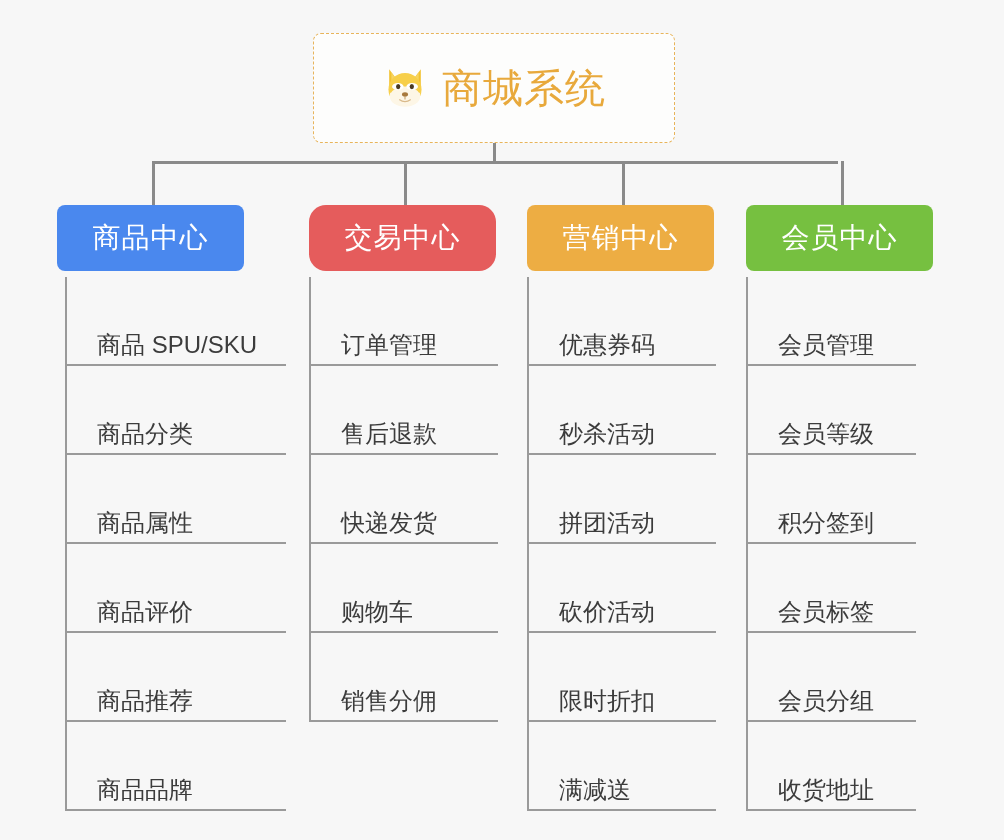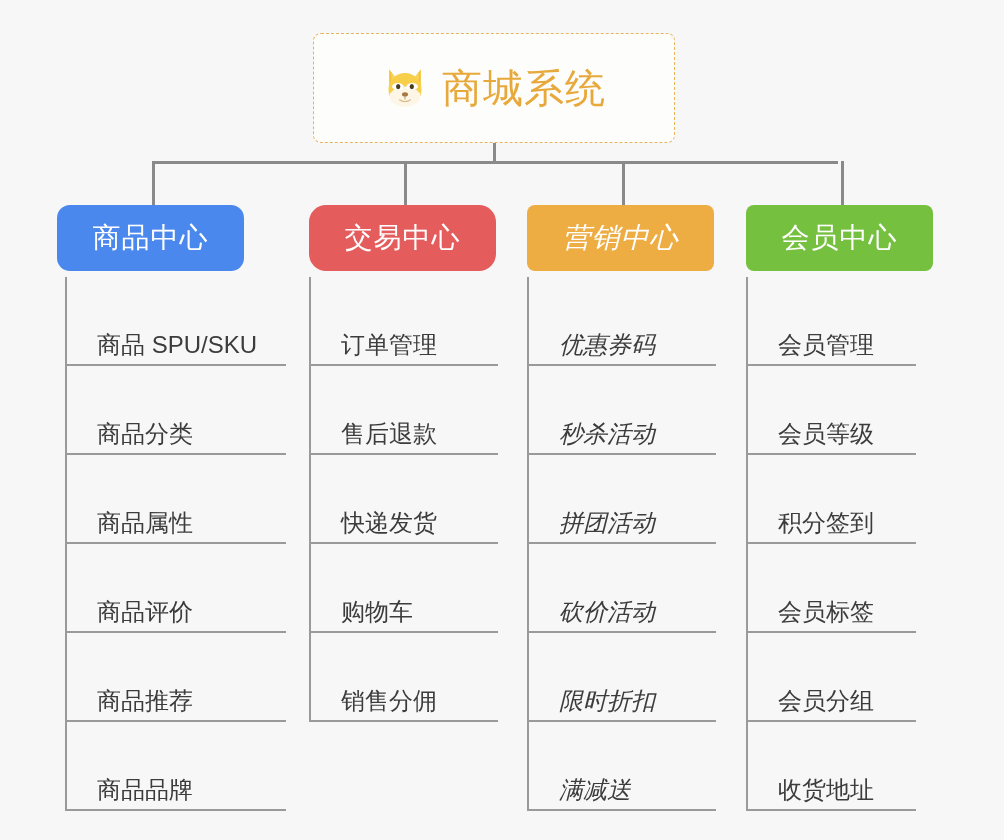--- a/index.html
+++ b/index.html
@@ -145,21 +145,21 @@
   </div>
 
   <div class="conn conn-stem" style="background: rgb(138, 138, 138);"></div>
   <div class="conn conn-bus" style="background: rgb(138, 138, 138);"></div>
   <div class="conn conn-drop" id="drop-0" style="background: rgb(138, 138, 138); left: 152px;"></div>
   <div class="conn conn-drop" id="drop-1" style="background: rgb(138, 138, 138); left: 404px;"></div>
   <div class="conn conn-drop" id="drop-2" style="background: rgb(138, 138, 138); left: 622px;"></div>
   <div class="conn conn-drop" id="drop-3" style="background: rgb(138, 138, 138); left: 841px;"></div>
 
   <div class="column" id="col-0" style="left:57px;">
-    <div class="cat-header" id="hdr-0" style="width: 187px; background: rgb(74, 136, 238); border-radius: 13px;">
+    <div class="cat-header" id="hdr-0" style="width: 187px; background: rgb(74, 136, 238);">
       <span>商品中心</span>
     </div>
     <div class="leaf-list" style="width:219px;margin-left:8px;">
       <div class="leaf-item">
           <span class="leaf-label">商品 SPU/SKU</span>
         </div>
       <div class="leaf-item">
           <span class="leaf-label">商品分类</span>
         </div>
       <div class="leaf-item">
@@ -193,21 +193,21 @@
         </div>
       <div class="leaf-item">
           <span class="leaf-label">购物车</span>
         </div>
       <div class="leaf-item">
           <span class="leaf-label">销售分佣</span>
         </div>
     </div>
   </div>
 
-  <div class="column" id="col-2" style="left:527px;font-style:italic;">
+  <div class="column" id="col-2" style="left:527px;">
     <div class="cat-header" id="hdr-2" style="width: 187px; background: rgb(237, 173, 67);">
       <span>营销中心</span>
     </div>
     <div class="leaf-list" style="width:187px;">
       <div class="leaf-item">
           <span class="leaf-label">优惠券码</span>
         </div>
       <div class="leaf-item">
           <span class="leaf-label">秒杀活动</span>
         </div>

